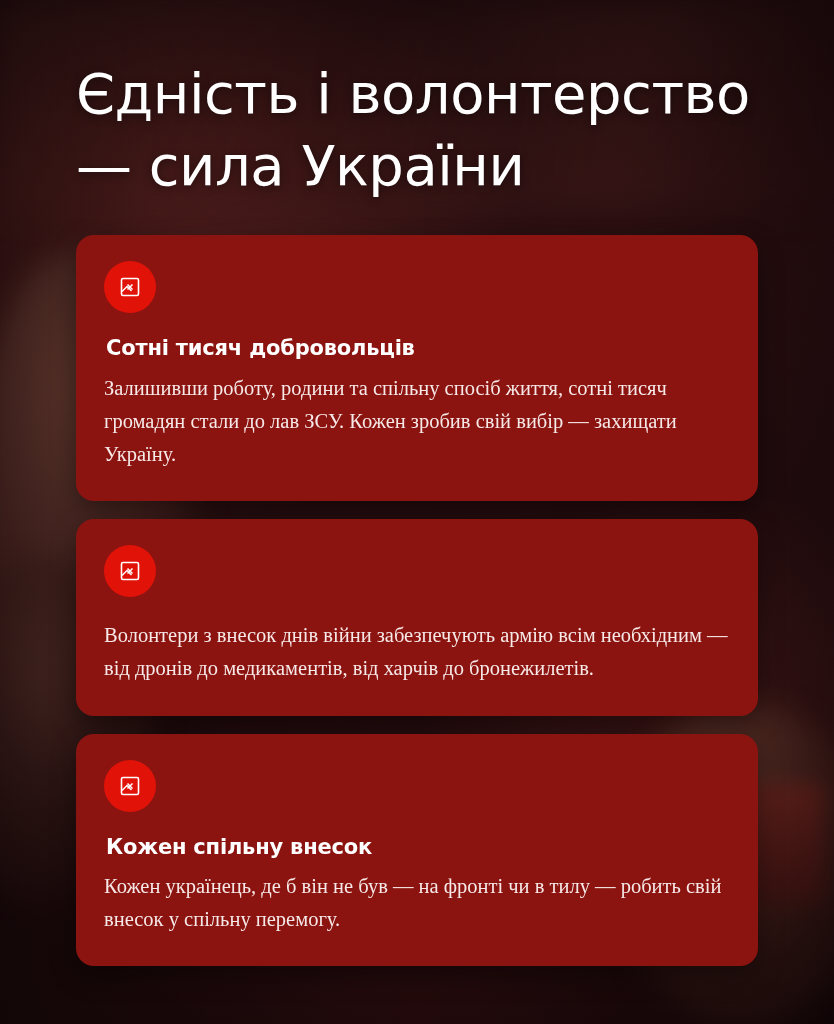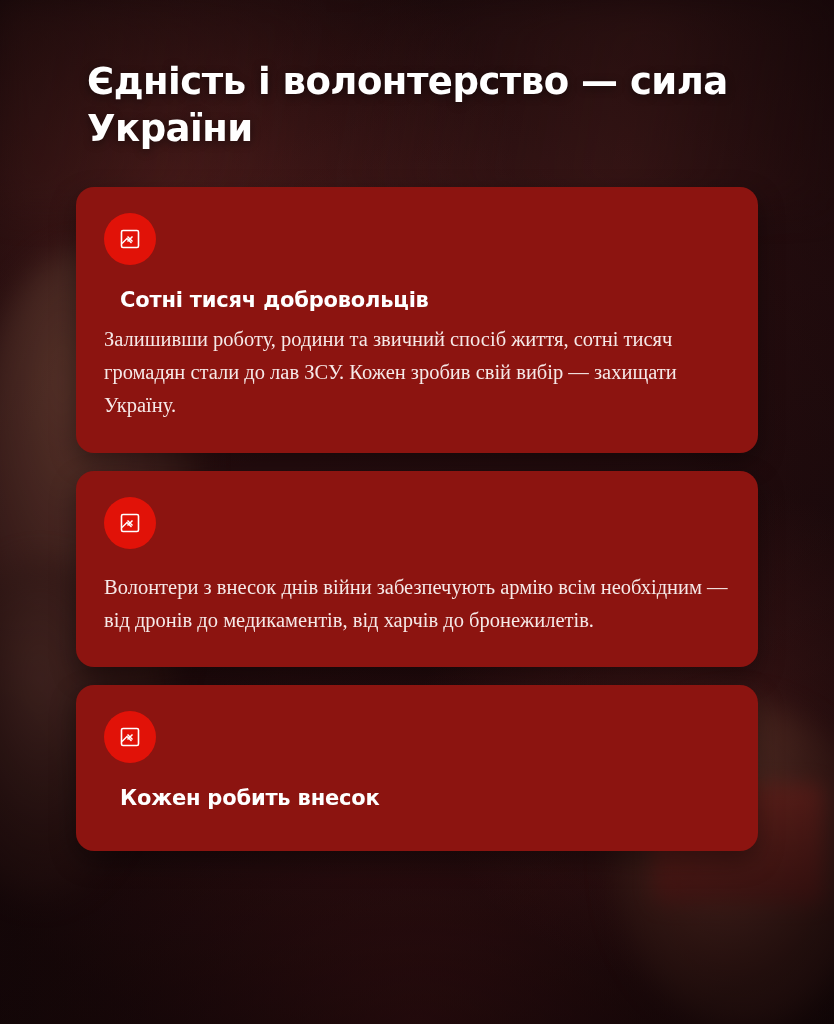--- a/index.html
+++ b/index.html
@@ -75,26 +75,26 @@
 
   .content {
     position: relative;
     z-index: 3;
     padding: 58px 76px 0 76px;
     box-sizing: border-box;
   }
 
   .headline {
     font-family: "DejaVu Sans", sans-serif;
-    font-weight: 700;
-    font-size: 37px;
+    font-weight: 400;
+    font-size: 56px;
     line-height: 1.28;
     letter-spacing: -0.5px;
     color: #ffffff;
-    margin: 0 0 34px 11px;
+    margin: 0 0 34px 0;
     max-width: 700px;
     text-shadow: 0 2px 10px rgba(0,0,0,0.45);
   }
 
   .card {
     position: relative;
     background: #8c1410;
     border-radius: 18px;
     padding: 26px 28px 30px 28px;
     margin-bottom: 18px;
@@ -113,21 +113,21 @@
     margin-bottom: 22px;
   }
   .card-icon svg { display: block; }
 
   .card-title {
     font-family: "DejaVu Sans", sans-serif;
     font-weight: 700;
     font-size: 21px;
     line-height: 1.25;
     color: #ffffff;
-    margin: 0 0 10px 16px;
+    margin: 0 0 10px 2px;
     letter-spacing: -0.2px;
   }
 
   .card-text {
     font-family: "Liberation Serif", serif;
     font-size: 20.5px;
     line-height: 1.62;
     color: #f6e9e8;
     margin: 0;
   }
@@ -150,21 +150,21 @@
 
     <div class="card">
       <div class="card-icon">
         <svg width="22" height="22" viewBox="0 0 22 22" aria-hidden="true">
           <rect x="2.5" y="2.5" width="17" height="17" rx="1.5" fill="none" stroke="#ffffff" stroke-width="1.6"></rect>
           <path d="M3 15.5 L8 10.5 L12.5 15" fill="none" stroke="#ffffff" stroke-width="1.4"></path>
           <path d="M8.5 8.5 L13.5 13.5 M13.5 8.5 L8.5 13.5" stroke="#ffffff" stroke-width="1.5"></path>
         </svg>
       </div>
       <h2 class="card-title">Сотні тисяч добровольців</h2>
-      <p class="card-text">Залишивши роботу, родини та звичний спосіб життя, сотні тисяч громадян стали до лав ЗСУ. Кожен зробив свій вибір — захищати Україну.</p>
+      <p class="card-text">Залишивши роботу, родини та спільну спосіб життя, сотні тисяч громадян стали до лав ЗСУ. Кожен зробив свій вибір — захищати Україну.</p>
     </div>
 
     <div class="card">
       <div class="card-icon">
         <svg width="22" height="22" viewBox="0 0 22 22" aria-hidden="true">
           <rect x="2.5" y="2.5" width="17" height="17" rx="1.5" fill="none" stroke="#ffffff" stroke-width="1.6"></rect>
           <path d="M3 15.5 L8 10.5 L12.5 15" fill="none" stroke="#ffffff" stroke-width="1.4"></path>
           <path d="M8.5 8.5 L13.5 13.5 M13.5 8.5 L8.5 13.5" stroke="#ffffff" stroke-width="1.5"></path>
         </svg>
       </div>
@@ -172,17 +172,18 @@
     </div>
 
     <div class="card">
       <div class="card-icon">
         <svg width="22" height="22" viewBox="0 0 22 22" aria-hidden="true">
           <rect x="2.5" y="2.5" width="17" height="17" rx="1.5" fill="none" stroke="#ffffff" stroke-width="1.6"></rect>
           <path d="M3 15.5 L8 10.5 L12.5 15" fill="none" stroke="#ffffff" stroke-width="1.4"></path>
           <path d="M8.5 8.5 L13.5 13.5 M13.5 8.5 L8.5 13.5" stroke="#ffffff" stroke-width="1.5"></path>
         </svg>
       </div>
-      <h2 class="card-title">Кожен робить внесок</h2>
+      <h2 class="card-title">Кожен спільну внесок</h2>
+      <p class="card-text">Кожен українець, де б він не був — на фронті чи в тилу — робить свій внесок у спільну перемогу.</p>
     </div>
 
   </div>
 </div>
 
 </body></html>

